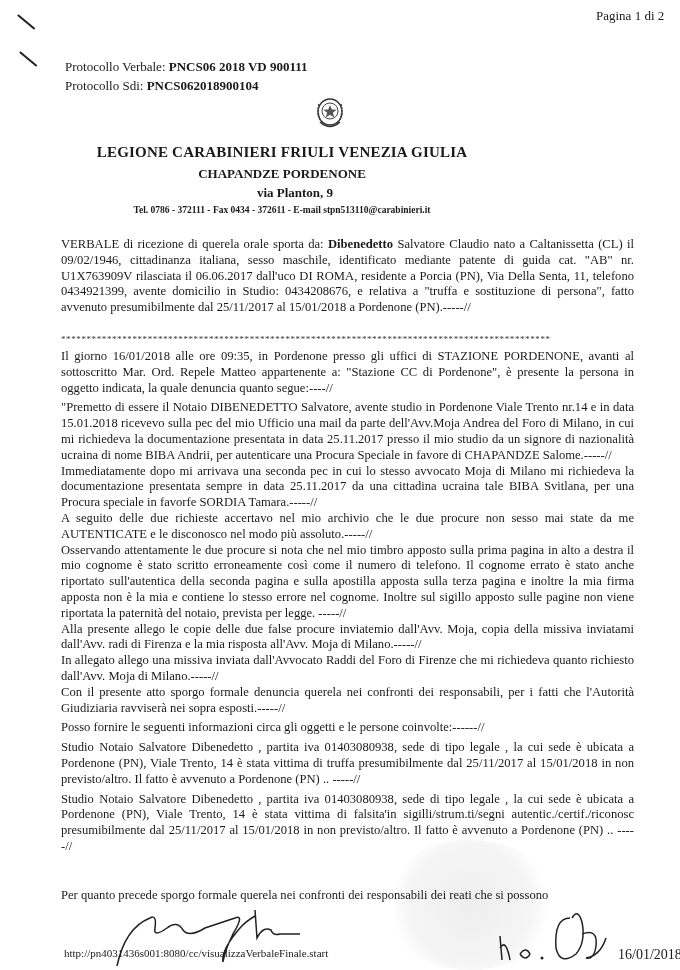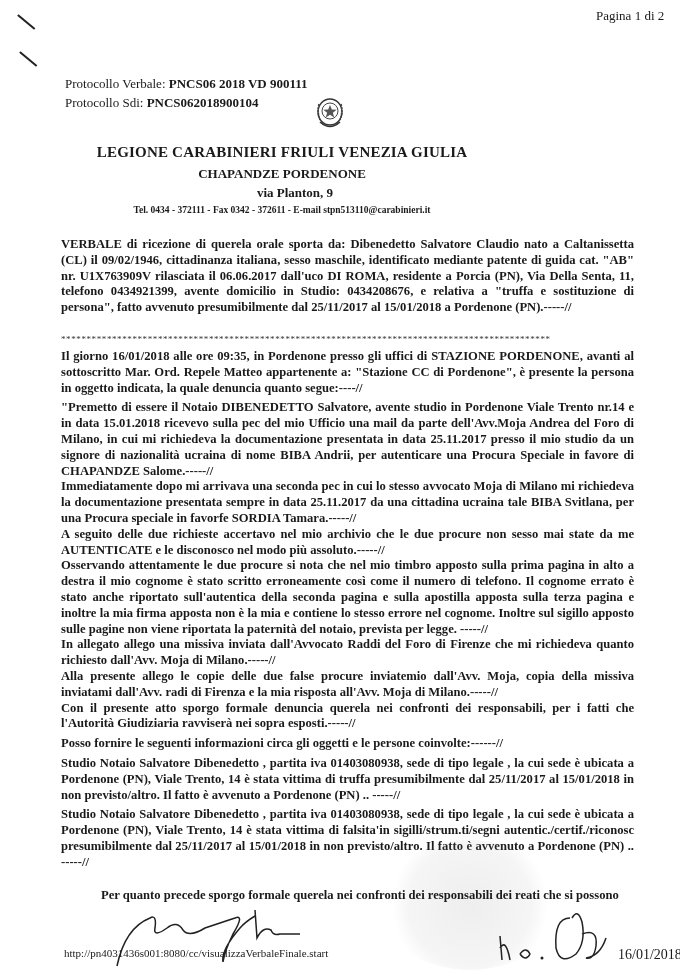--- a/index.html
+++ b/index.html
@@ -4,39 +4,39 @@
 <style>
   html, body { margin: 0; padding: 0; background: #ffffff; }
   body {
     width: 680px; height: 970px; position: relative; overflow: hidden;
     font-family: "Liberation Serif", serif; color: #1a1a1a;
   }
   .page-num { position: absolute; top: 8px; left: 596px; font-size: 13px; }
   .mark { position: absolute; width: 22px; height: 1.5px; background: #222; transform-origin: left center; transform: rotate(40deg); }
   .mark1 { top: 14px; left: 18px; }
   .mark2 { top: 51px; left: 20px; }
-  .proto { position: absolute; left: 65px; font-size: 13px; margin-top: 17px; }
+  .proto { position: absolute; left: 65px; font-size: 13px; }
   .proto b { font-weight: bold; }
   .p1 { top: 59px; }
   .p2 { top: 78px; }
   .emblem { position: absolute; top: 96px; left: 315px; width: 30px; height: 36px; }
   .header { position: absolute; left: 0; width: 564px; text-align: center; font-weight: bold; }
   .h1 { top: 144px; font-size: 15px; letter-spacing: 0.2px; }
   .h2 { top: 166px; font-size: 13px; }
   .h3 { top: 185px; font-size: 13px; margin-left: 13px; }
   .h4 { top: 205px; font-size: 9.5px; }
   .body-text {
-    position: absolute; left: 61px; width: 573px; font-size: 12.6px; line-height: 15.8px; text-align: justify; font-weight: bold;
+    position: absolute; left: 61px; width: 573px; font-size: 12.6px; line-height: 15.8px; text-align: justify;
   }
   .body-text p { margin: 0; }
   .b-intro { top: 237px; }
   .stars { position: absolute; top: 334px; left: 61px; width: 573px; font-size: 9px; letter-spacing: 0.6px; overflow: hidden; white-space: nowrap; color: #333; }
   .b-main { top: 349px; }
   .gap { height: 4px; }
-  .b-final { top: 888px; margin-left: 40px; }
+  .b-final { top: 888px; }
   .sig1 { position: absolute; top: 898px; left: 105px; width: 200px; height: 70px; }
   .sig2 { position: absolute; top: 898px; left: 490px; width: 130px; height: 70px; }
   .stamp { position: absolute; top: 840px; left: 380px; width: 180px; height: 130px; border-radius: 50%;
     background: radial-gradient(circle, rgba(160,160,160,0.18) 0%, rgba(160,160,160,0.10) 55%, rgba(255,255,255,0) 70%); }
   .footer-url { position: absolute; top: 947px; left: 64px; font-size: 11px; }
   .footer-date { position: absolute; top: 947px; left: 618px; font-size: 14px; }
 </style>
 </head>
 <body>
 
@@ -55,37 +55,37 @@
   <ellipse cx="15" cy="16" rx="12" ry="13" fill="none" stroke="#333" stroke-width="1.4"></ellipse>
   <circle cx="15" cy="15" r="8" fill="none" stroke="#444" stroke-width="1"></circle>
   <polygon points="15,9 16.8,13.6 21.6,13.8 17.9,16.8 19.2,21.4 15,18.7 10.8,21.4 12.1,16.8 8.4,13.8 13.2,13.6" fill="#555"></polygon>
   <path d="M5 26 Q15 35 25 26" fill="none" stroke="#333" stroke-width="1.6"></path>
   <path d="M4 8 Q2 16 5 24 M26 8 Q28 16 25 24" fill="none" stroke="#444" stroke-width="1.6" stroke-dasharray="2 1"></path>
 </svg>
 
 <div class="header h1">LEGIONE CARABINIERI FRIULI VENEZIA GIULIA</div>
 <div class="header h2">CHAPANDZE PORDENONE</div>
 <div class="header h3">via Planton, 9</div>
-<div class="header h4">Tel. 0434 - 372111 - Fax 0342 - 372611 - E-mail stpn513110@carabinieri.it</div>
+<div class="header h4">Tel. 0786 - 372111 - Fax 0434 - 372611 - E-mail stpn513110@carabinieri.it</div>
 
 <div class="body-text b-intro">
   <p><span>VERBALE di ricezione di querela orale sporta da: </span><b>Dibenedetto</b><span> Salvatore Claudio nato a Caltanissetta (CL) il 09/02/1946, cittadinanza italiana, sesso maschile, identificato mediante patente di guida cat. "AB" nr. U1X763909V rilasciata il 06.06.2017 dall'uco DI ROMA, residente a Porcia (PN), Via Della Senta, 11, telefono 0434921399, avente domicilio in Studio: 0434208676, e relativa a "truffa e sostituzione di persona", fatto avvenuto presumibilmente dal 25/11/2017 al 15/01/2018 a Pordenone (PN).-----//</span></p>
 </div>
 
 <div class="stars">************************************************************************************************</div>
 
 <div class="body-text b-main">
   <p>Il giorno 16/01/2018 alle ore 09:35, in Pordenone presso gli uffici di STAZIONE PORDENONE, avanti al sottoscritto Mar. Ord. Repele Matteo appartenente a: "Stazione CC di Pordenone", è presente la persona in oggetto indicata, la quale denuncia quanto segue:----//</p>
   <div class="gap"></div>
   <p>"Premetto di essere il Notaio DIBENEDETTO Salvatore, avente studio in Pordenone Viale Trento nr.14 e in data 15.01.2018 ricevevo sulla pec del mio Ufficio una mail da parte dell'Avv.Moja Andrea del Foro di Milano, in cui mi richiedeva la documentazione presentata in data 25.11.2017 presso il mio studio da un signore di nazionalità ucraina di nome BIBA Andrii, per autenticare una Procura Speciale in favore di CHAPANDZE Salome.-----//</p>
   <p>Immediatamente dopo mi arrivava una seconda pec in cui lo stesso avvocato Moja di Milano mi richiedeva la documentazione presentata sempre in data 25.11.2017 da una cittadina ucraina tale BIBA Svitlana, per una Procura speciale in favorfe SORDIA Tamara.-----//</p>
   <p>A seguito delle due richieste accertavo nel mio archivio che le due procure non sesso mai state da me AUTENTICATE e le disconosco nel modo più assoluto.-----//</p>
   <p>Osservando attentamente le due procure si nota che nel mio timbro apposto sulla prima pagina in alto a destra il mio cognome è stato scritto erroneamente così come il numero di telefono. Il cognome errato è stato anche riportato sull'autentica della seconda pagina e sulla apostilla apposta sulla terza pagina e inoltre la mia firma apposta non è la mia e contiene lo stesso errore nel cognome. Inoltre sul sigillo apposto sulle pagine non viene riportata la paternità del notaio, prevista per legge. -----//</p>
+  <p>Alla presente allego le copie delle due false procure inviatemio dall'Avv. Moja, copia della missiva inviatami dall'Avv. radi di Firenza e la mia risposta all'Avv. Moja di Milano.-----//</p>
   <p>In allegato allego una missiva inviata dall'Avvocato Raddi del Foro di Firenze che mi richiedeva quanto richiesto dall'Avv. Moja di Milano.-----//</p>
-  <p>Alla presente allego le copie delle due false procure inviatemio dall'Avv. Moja, copia della missiva inviatami dall'Avv. radi di Firenza e la mia risposta all'Avv. Moja di Milano.-----//</p>
   <p>Con il presente atto sporgo formale denuncia querela nei confronti dei responsabili, per i fatti che l'Autorità Giudiziaria ravviserà nei sopra esposti.-----//</p>
   <div class="gap"></div>
   <p>Posso fornire le seguenti informazioni circa gli oggetti e le persone coinvolte:------//</p>
   <div class="gap"></div>
   <p>Studio Notaio Salvatore Dibenedetto , partita iva 01403080938, sede di tipo legale , la cui sede è ubicata a Pordenone (PN), Viale Trento, 14 è stata vittima di truffa presumibilmente dal 25/11/2017 al 15/01/2018 in non previsto/altro. Il fatto è avvenuto a Pordenone (PN) .. -----//</p>
   <div class="gap"></div>
   <p>Studio Notaio Salvatore Dibenedetto , partita iva 01403080938, sede di tipo legale , la cui sede è ubicata a Pordenone (PN), Viale Trento, 14 è stata vittima di falsita'in sigilli/strum.ti/segni autentic./certif./riconosc presumibilmente dal 25/11/2017 al 15/01/2018 in non previsto/altro. Il fatto è avvenuto a Pordenone (PN) .. -----//</p>
 </div>
 
 <div class="stamp"></div>

